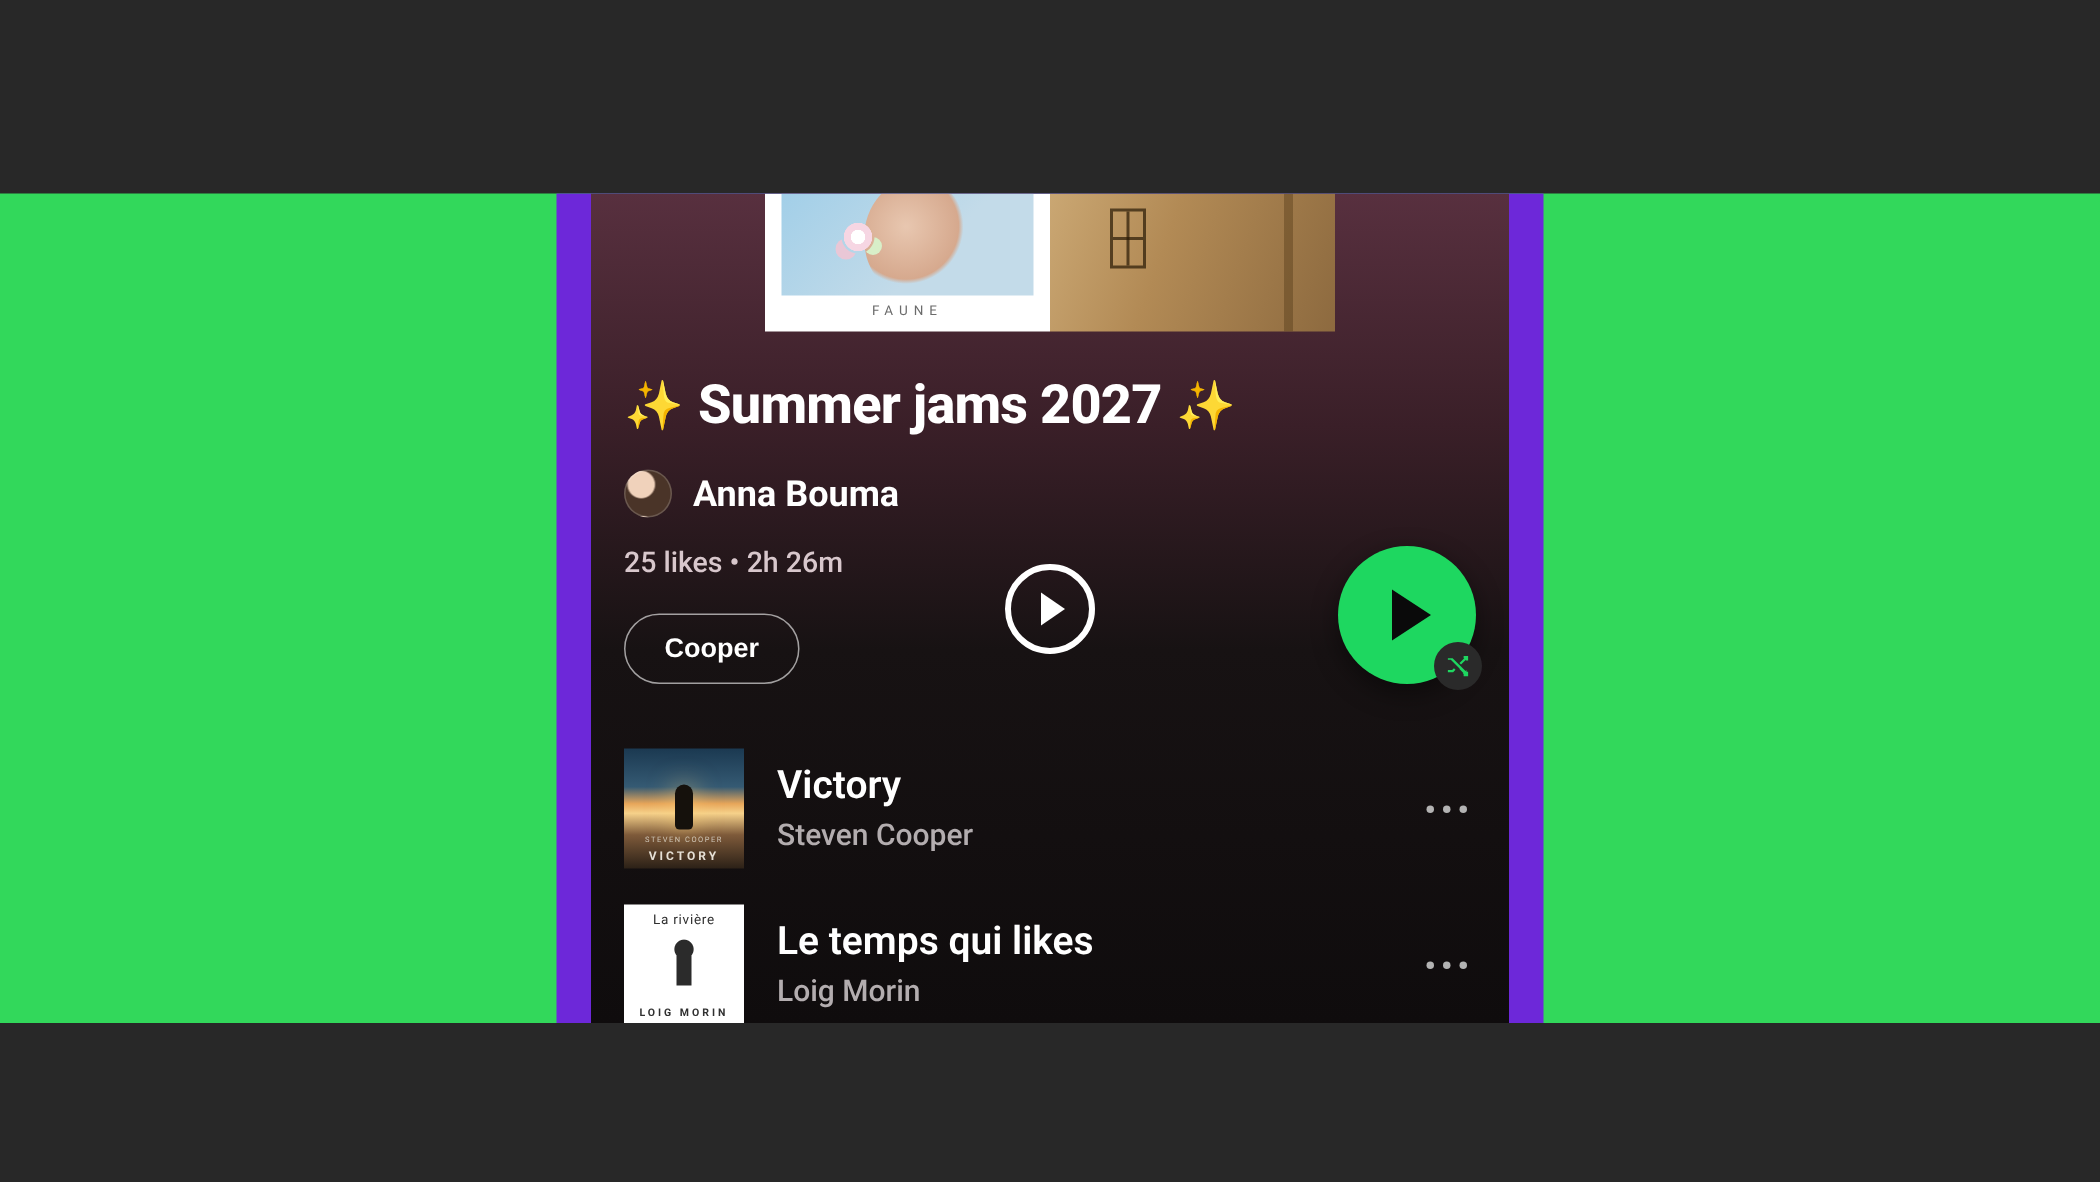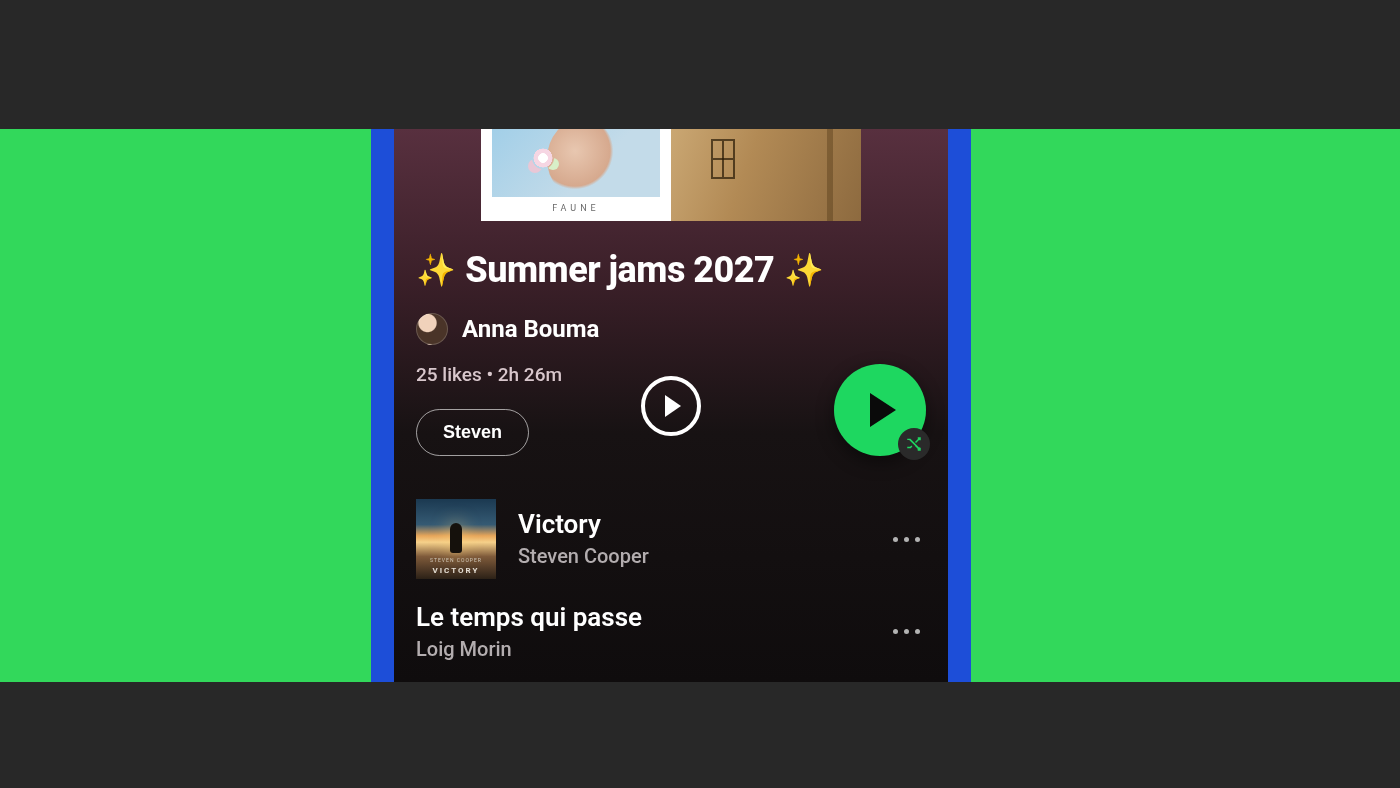--- a/index.html
+++ b/index.html
@@ -11,23 +11,23 @@
     left: 0; right: 0;
     top: 129px;
     height: 553px;
     background: #32d85b;
   }
 
   .phone-frame {
     position: absolute;
     left: 371px;
     top: 129px;
-    width: 600px;
+    width: 658px;
     height: 553px;
-    background: #1d4ed8;
+    background: #6d28d9;
     overflow: hidden;
     padding-left: 39px;
   }
 
   .screen {
     position: absolute;
     left: 23px;
     right: 23px;
     top: 0;
     bottom: 0;
@@ -355,21 +355,21 @@
     </div>
 
     <div class="owner-row">
       <div class="avatar"></div>
       <div class="owner-name">Anna Bouma</div>
     </div>
 
     <div class="stats">25 likes • 2h 26m</div>
 
     <button class="enhance-btn">
-      <span>Steven</span>
+      <span>Cooper</span>
     </button>
 
     <div class="preview-play">
       <span class="tri"></span>
     </div>
 
     <div class="big-play">
       <span class="tri"></span>
       <div class="shuffle-badge">
         <svg viewBox="0 0 24 24">
@@ -390,22 +390,27 @@
           <div class="track-artist">Steven Cooper</div>
         </div>
         <div class="more-btn">
           <span class="dot"></span>
           <span class="dot"></span>
           <span class="dot"></span>
         </div>
       </div>
 
       <div class="track">
+        <div class="art riviere">
+          <div class="riviere-top">La rivière</div>
+          <div class="riviere-fig"></div>
+          <div class="riviere-bottom">LOIG MORIN</div>
+        </div>
         <div class="track-meta">
-          <div class="track-title">Le temps qui passe</div>
+          <div class="track-title">Le temps qui likes</div>
           <div class="track-artist">Loig Morin</div>
         </div>
         <div class="more-btn">
           <span class="dot"></span>
           <span class="dot"></span>
           <span class="dot"></span>
         </div>
       </div>
 
     </div>

